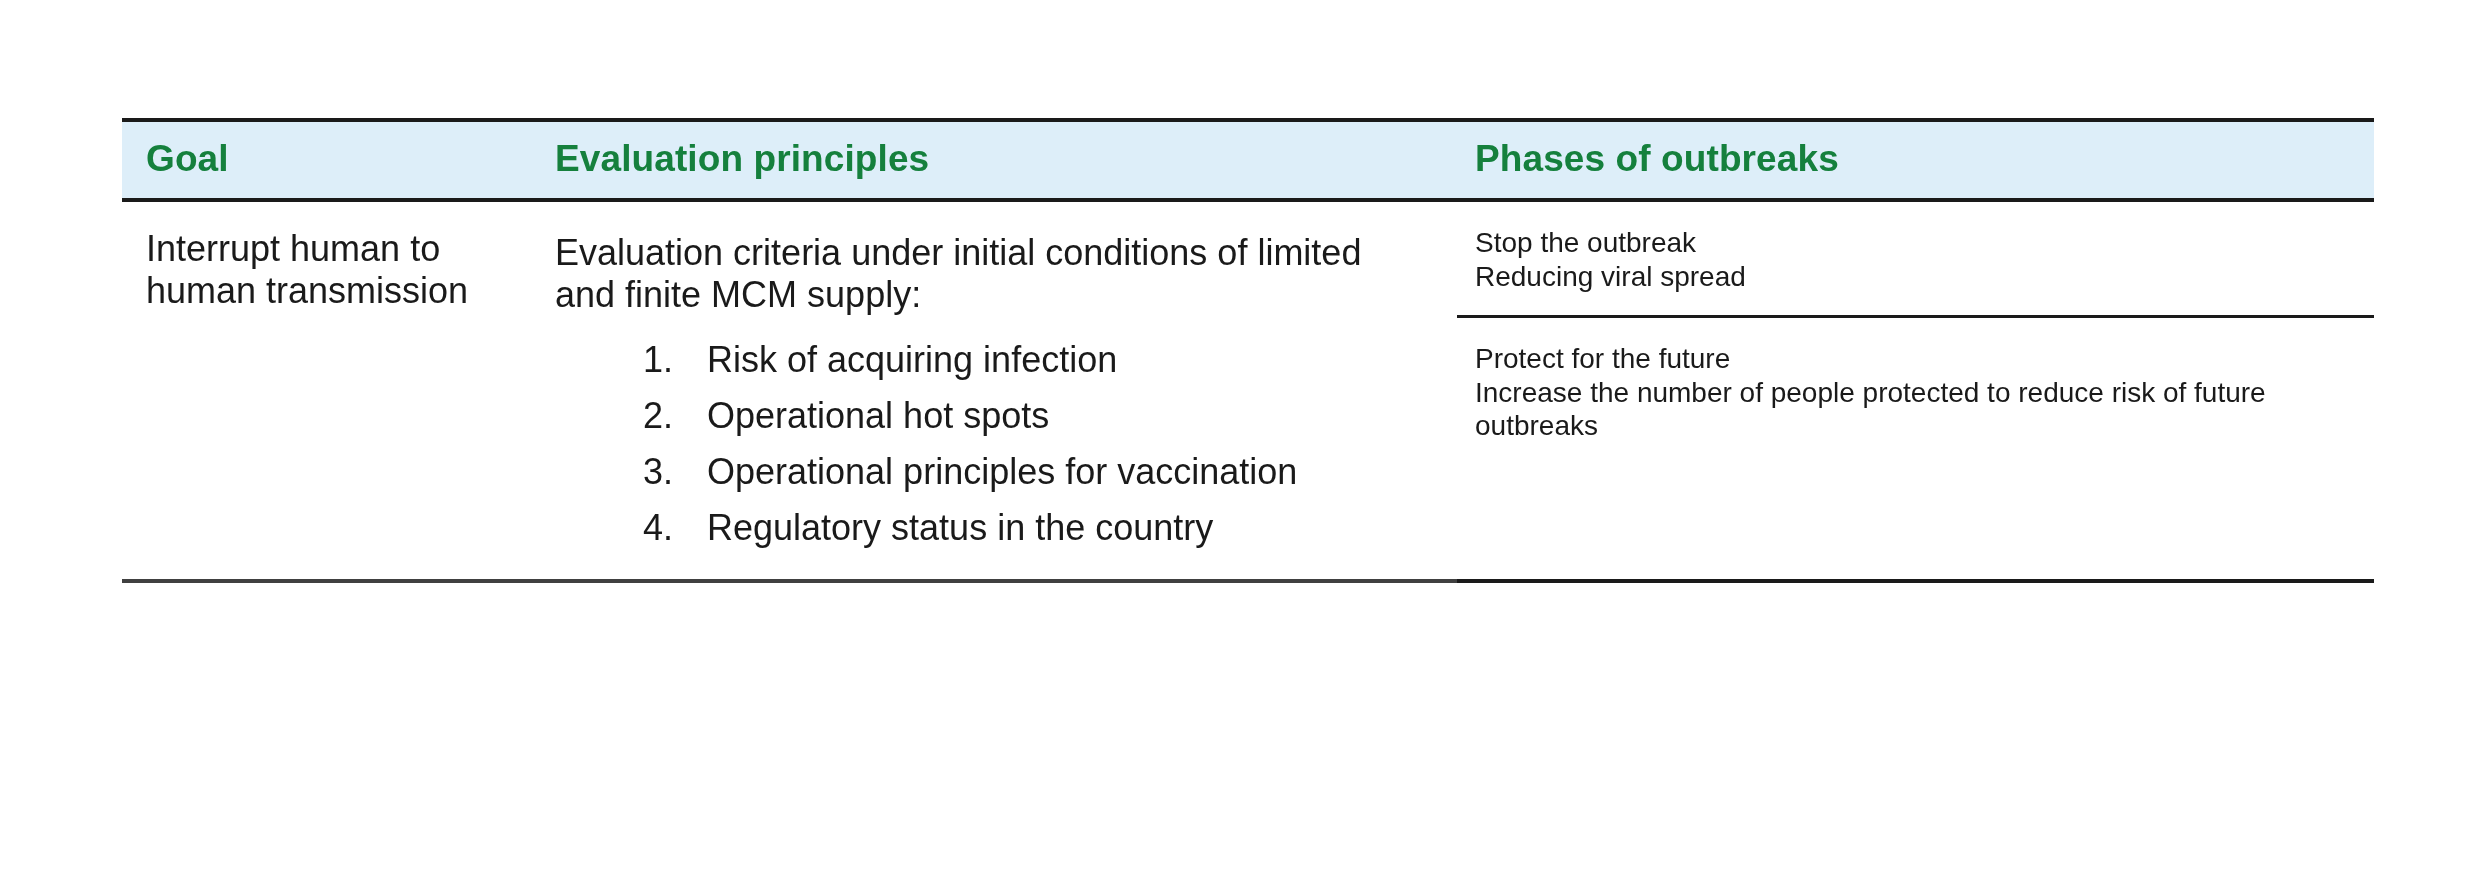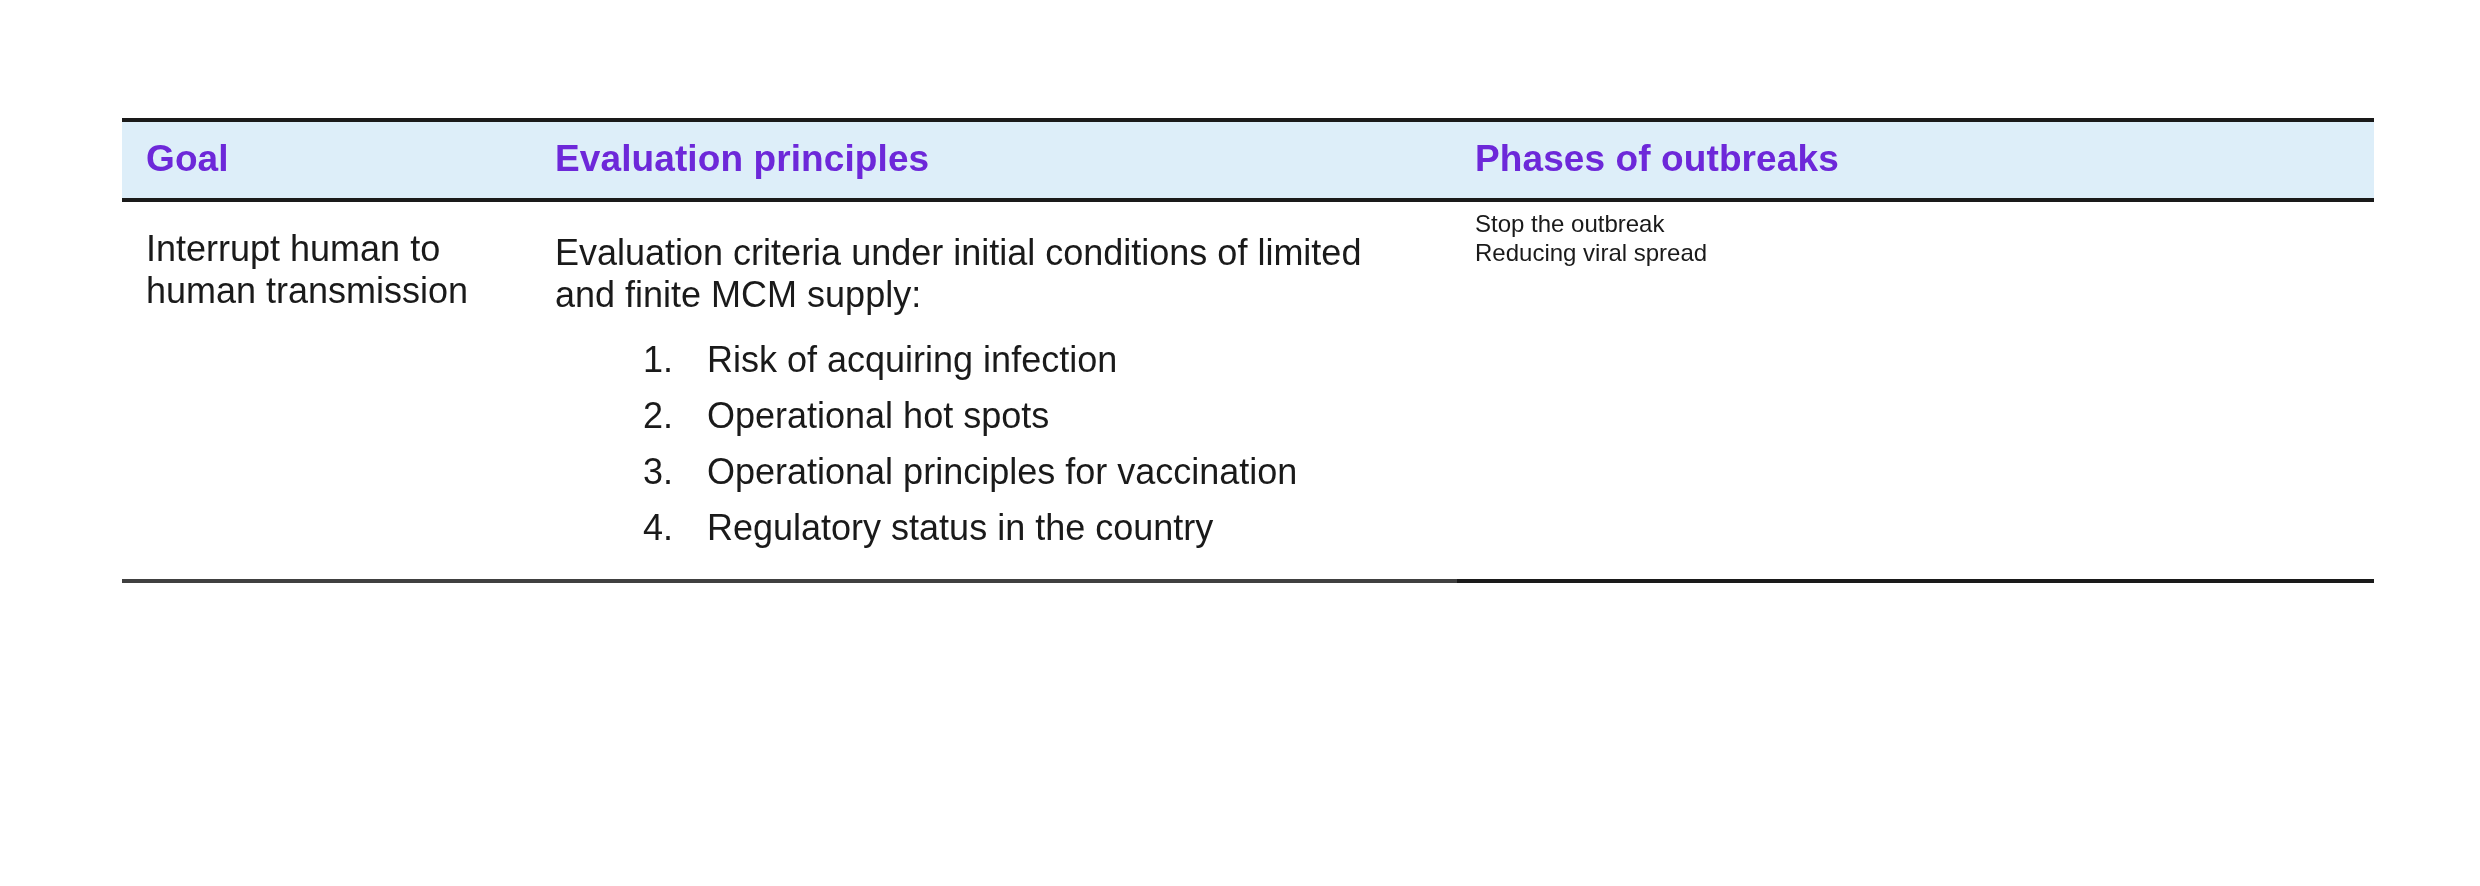--- a/index.html
+++ b/index.html
@@ -39,21 +39,21 @@
   thead tr.header-row {
     background: #ddeef9;
   }
   thead th {
     text-align: left;
     vertical-align: bottom;
     font-size: 37px;
     font-weight: bold;
     letter-spacing: 0.1px;
     padding: 16px 0 18px 0;
-    color: #6d28d9;
+    color: #15803d;
     border-top: 4px solid #1a1a1a;
     border-bottom: 4px solid #1a1a1a;
   }
   thead th.th-goal   { padding-left: 24px; }
   thead th.th-alloc  { padding-left: 18px; }
   thead th.th-phase  { padding-left: 18px; }
 
   tbody td {
     vertical-align: top;
     font-size: 36px;
@@ -106,22 +106,22 @@
 
   
   table.phases {
     width: 100%;
     border-collapse: collapse;
     table-layout: fixed;
   }
   table.phases td {
     border: none;
     border-bottom: 3px solid #1a1a1a;
-    padding: 8px 18px 22px 18px;
-    font-size: 24px;
+    padding: 24px 18px 22px 18px;
+    font-size: 28px;
     line-height: 1.2;
     vertical-align: top;
   }
   table.phases tr:last-child td {
     border-bottom: none;
     padding-bottom: 24px;
   }
   .phase-line { display: block; }
 </style>
 </head>
@@ -158,20 +158,26 @@
           </td>
           <td class="phases-cell">
             <table class="phases">
               <tbody>
                 <tr>
                   <td>
                     <span class="phase-line">Stop the outbreak</span>
                     <span class="phase-line">Reducing viral spread</span>
                   </td>
                 </tr>
+                <tr>
+                  <td>
+                    <span class="phase-line">Protect for the future</span>
+                    <span class="phase-line">Increase the number of people protected to reduce risk of future outbreaks</span>
+                  </td>
+                </tr>
               </tbody>
             </table>
           </td>
         </tr>
       </tbody>
     </table>
   </div>
 </div>
 
 </body></html>

